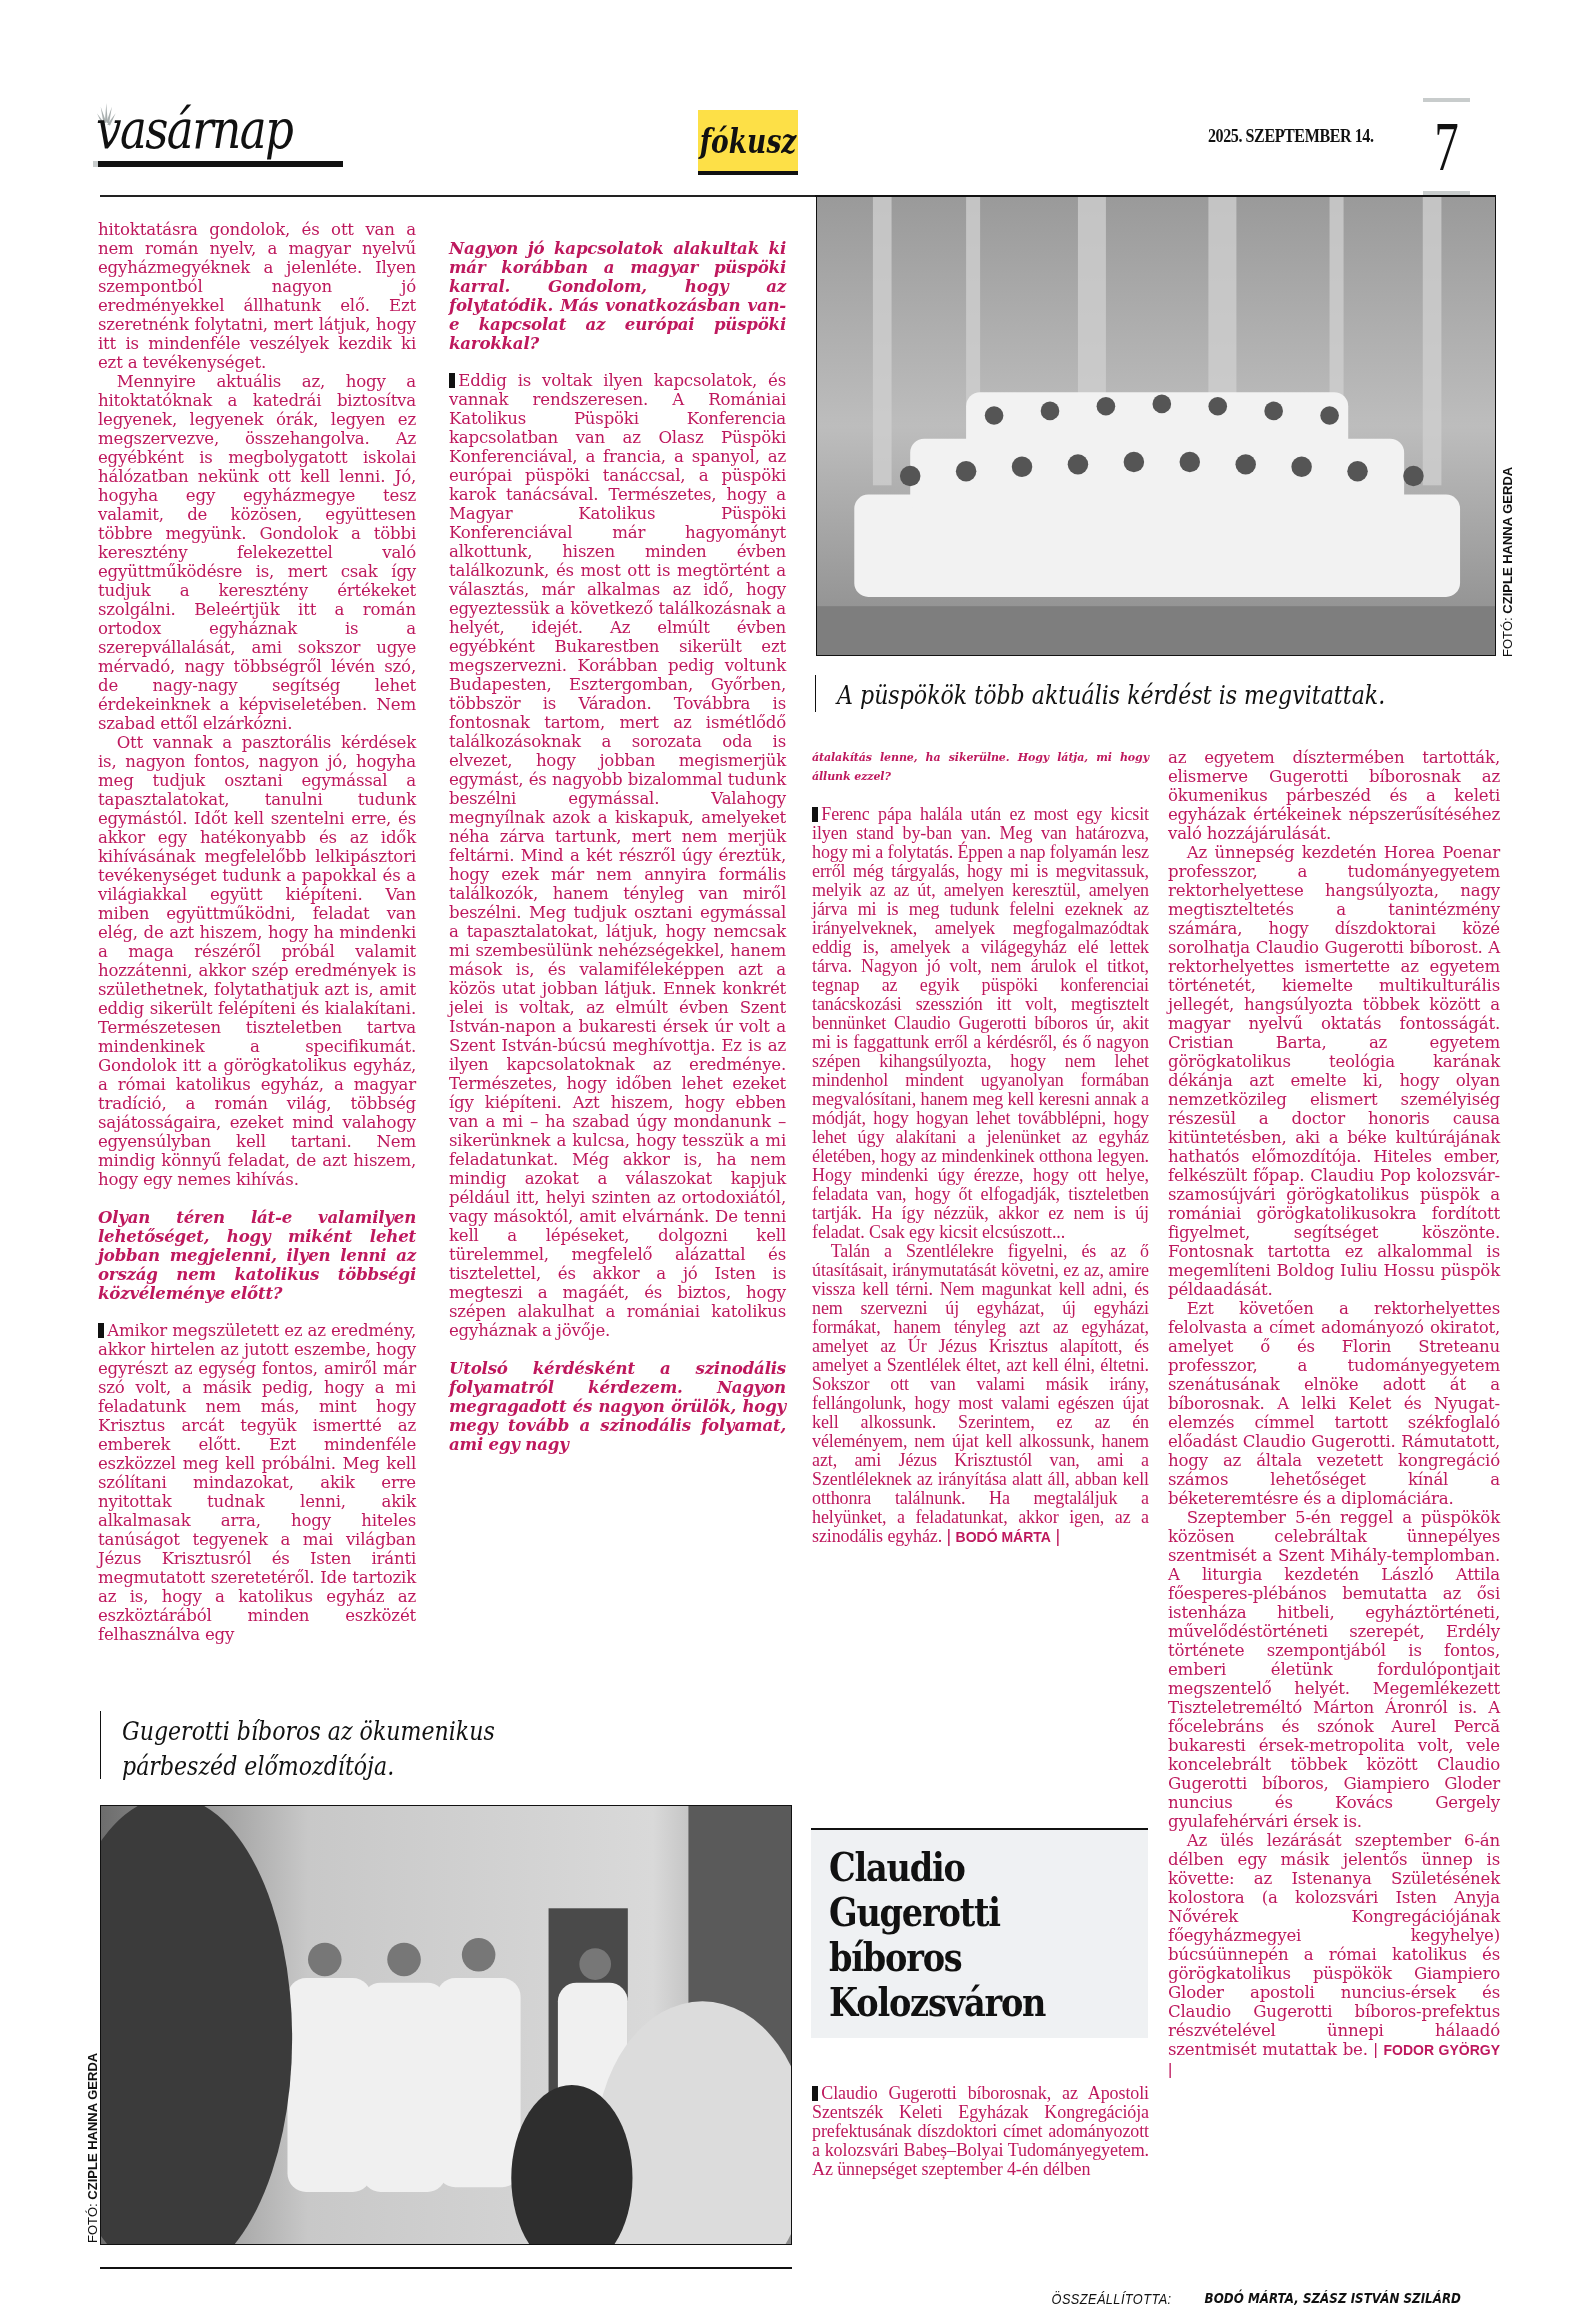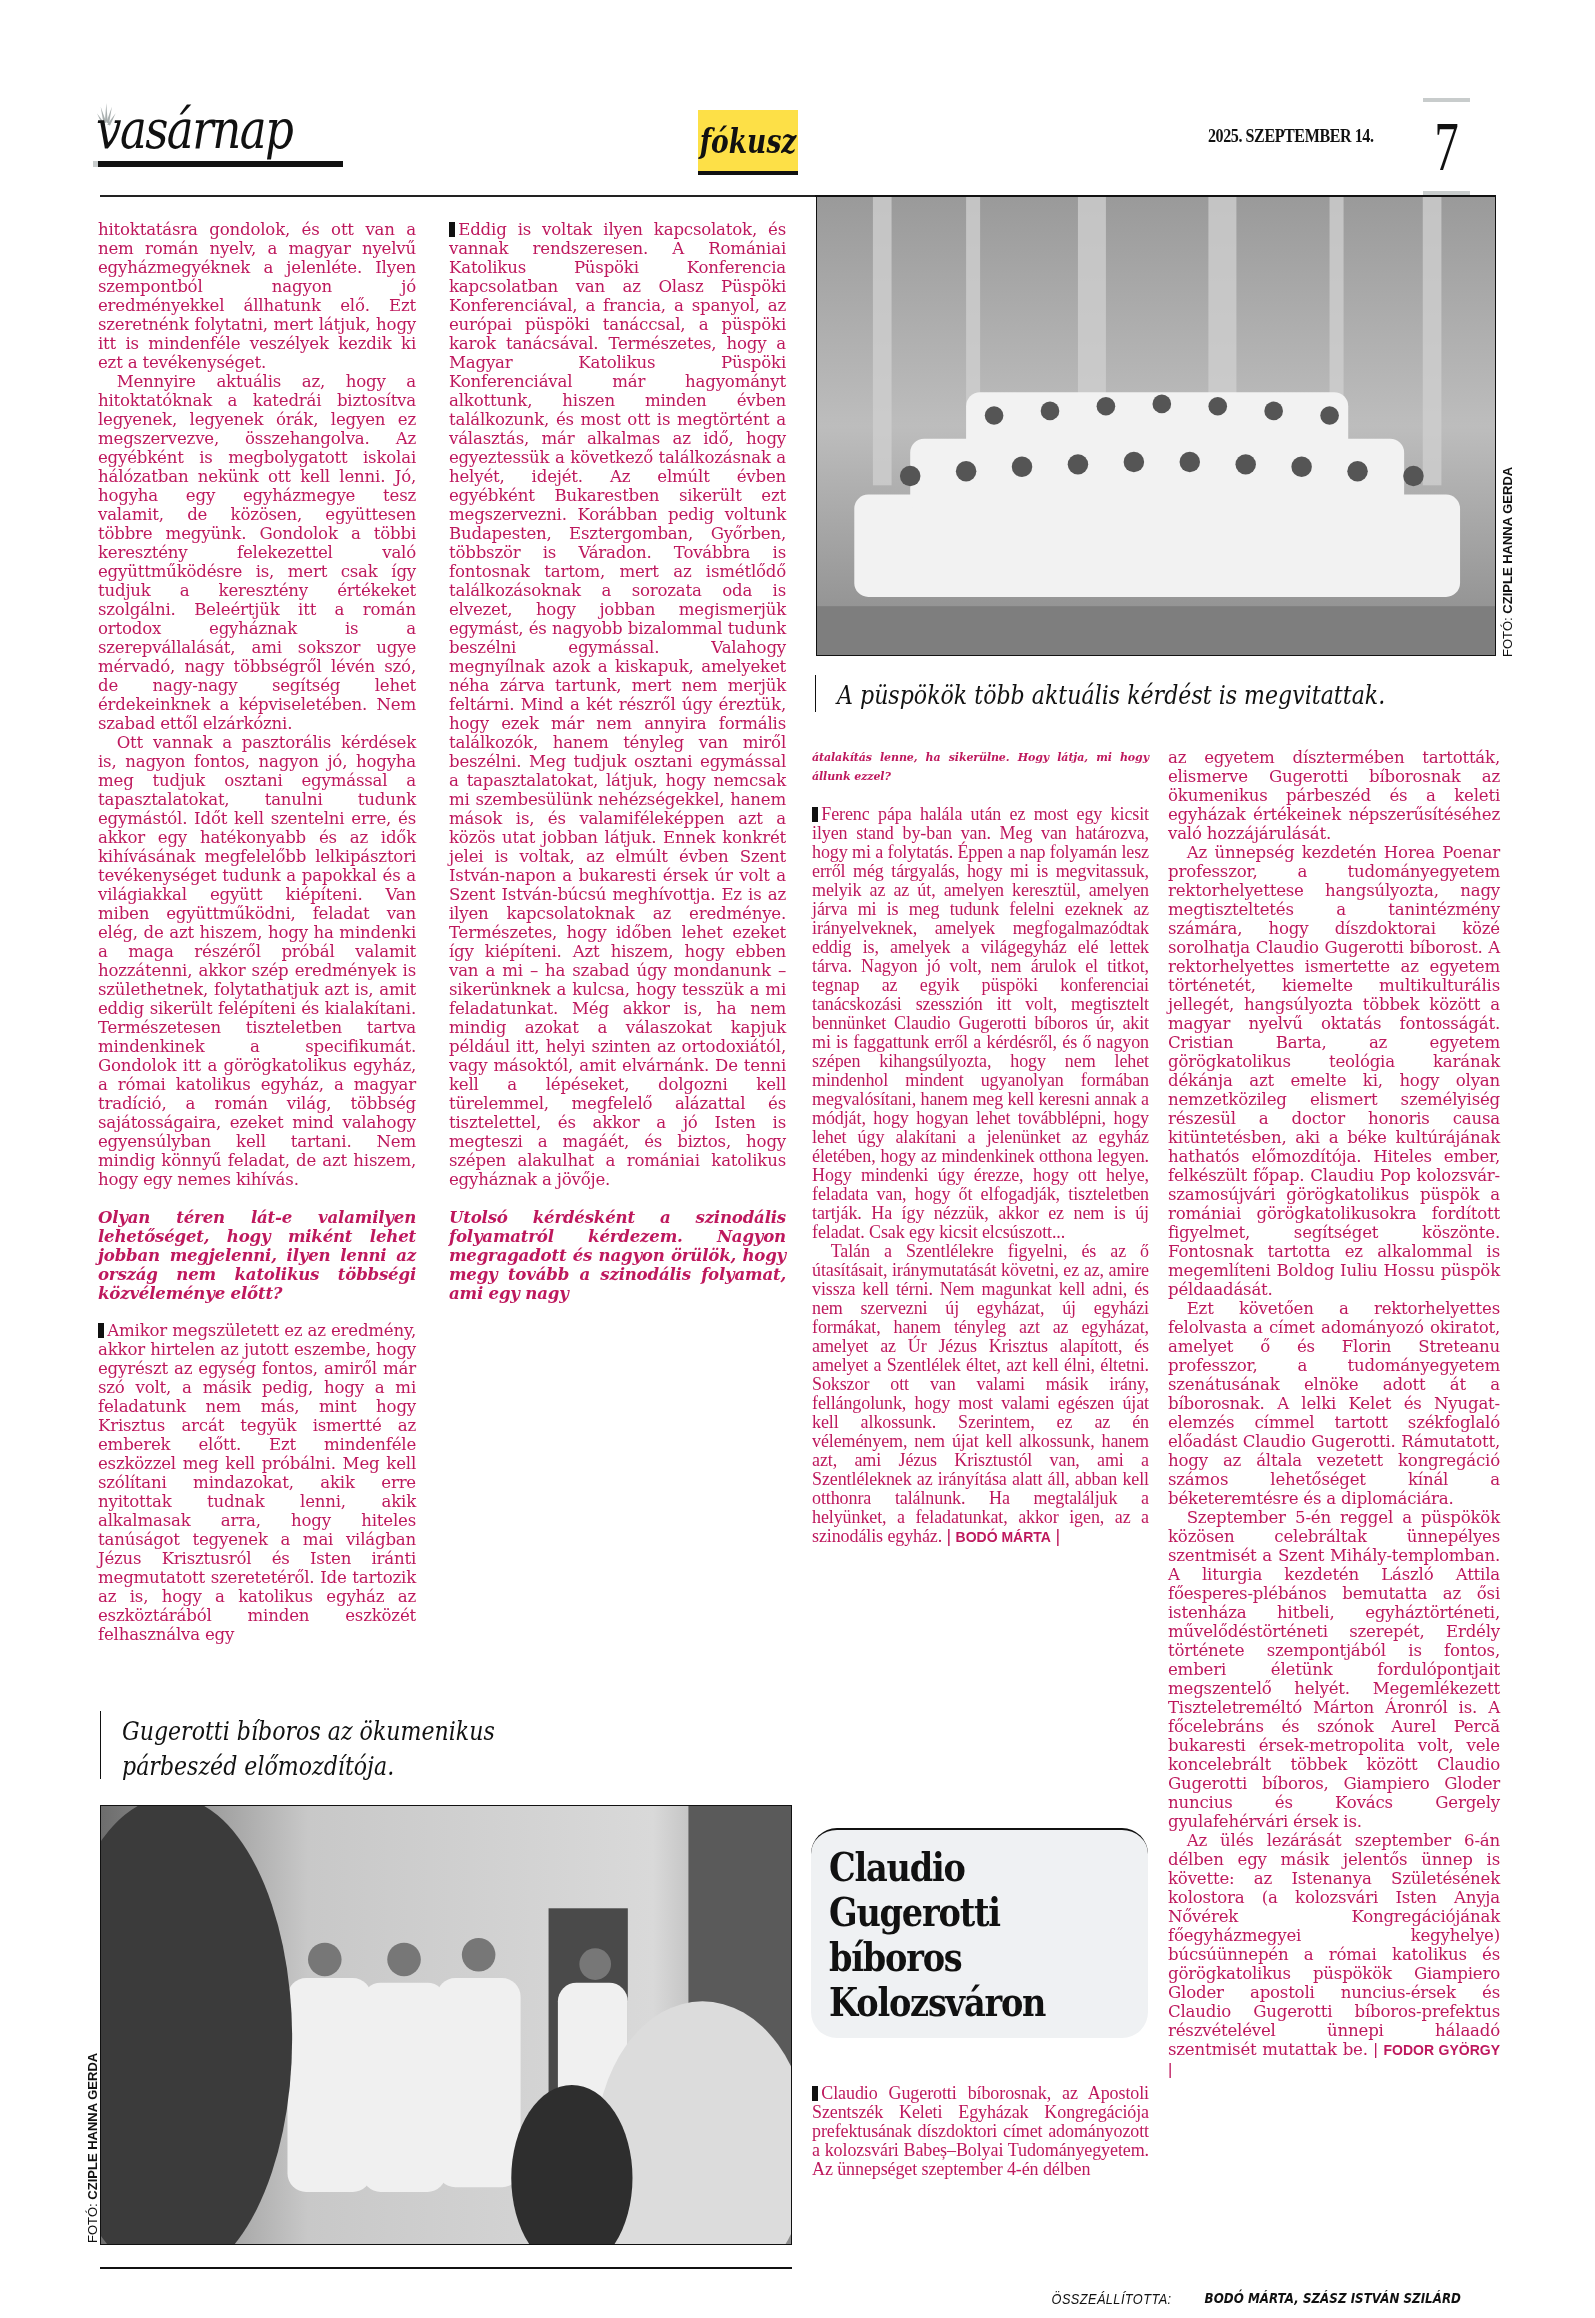--- a/index.html
+++ b/index.html
@@ -32,21 +32,21 @@
   .c4 { left:1168px; top:748px; width:332px; }
   .c3b { left:812px; top:2084px; width:337px; }
   
   .photo1 { left:816px; top:196px; width:680px; height:460px; border:1.4px solid #111; overflow:hidden; box-sizing:border-box; }
   .photo2 { left:100px; top:1805px; width:692px; height:440px; border:1.4px solid #111; overflow:hidden; box-sizing:border-box; }
   .credit-v { font-family:"Liberation Sans", sans-serif; font-size:13px; white-space:nowrap; transform:rotate(-90deg); transform-origin:left top; color:#111; }
   .credit-v b { font-weight:bold; }
   .caption { font-family:"DejaVu Serif", serif; font-style:italic; font-size:26px; line-height:35px; transform:scaleX(0.85); transform-origin:left; }
   .cap-bar { width:1.4px; background:#111; }
   
-  .hbox { left:811px; top:1828px; width:337px; height:210px; background:#eff1f3; border-top:2.8px solid #111; box-sizing:border-box; padding:15px 0 0 18px;border-radius:26px; }
+  .hbox { left:811px; top:1828px; width:337px; height:210px; background:#eff1f3; border-top:2.8px solid #111; box-sizing:border-box; padding:15px 0 0 18px; }
   .hbox div { font-family:"DejaVu Serif", serif; font-weight:bold; font-size:39px; line-height:45px; letter-spacing:-1.4px; transform:scaleX(0.86); transform-origin:left; }
   .bottomline { left:100px; top:2267px; width:692px; height:1.9px; background:#111; }
   .footer { top:2289px; height:18.7px; display:flex; align-items:center; }
   .footer .rule { height:1.4px; background:#111; }
   .footer .pipe { width:1.4px; height:15px; background:#111; margin:0 6.5px; }
   .footer .lbl { font-family:"Liberation Sans", sans-serif; font-size:15px; letter-spacing:0.5px; transform:scaleX(0.85); transform-origin:center; white-space:nowrap; }
   .footer .nm { font-family:"DejaVu Sans", sans-serif; font-weight:bold; font-size:14px; white-space:nowrap; transform:scaleX(0.85); }
 </style>
 </head>
 <body>
@@ -134,20 +134,21 @@
 
 <div class="col c1">
   <p class="noind">hitoktatásra gondolok, és ott van a nem román nyelv, a magyar nyelvű egyházmegyéknek a jelenléte. Ilyen szempontból nagyon jó eredményekkel állhatunk elő. Ezt szeretnénk folytatni, mert látjuk, hogy itt is mindenféle veszélyek kezdik ki ezt a tevékenységet.</p>
   <p>Mennyire aktuális az, hogy a hitoktatóknak a katedrái biztosítva legyenek, legyenek órák, legyen ez megszervezve, összehangolva. Az egyébként is megbolygatott iskolai hálózatban nekünk ott kell lenni. Jó, hogyha egy egyházmegye tesz valamit, de közösen, együttesen többre megyünk. Gondolok a többi keresztény felekezettel való együttműködésre is, mert csak így tudjuk a keresztény értékeket szolgálni. Beleértjük itt a román ortodox egyháznak is a szerepvállalását, ami sokszor ugye mérvadó, nagy többségről lévén szó, de nagy-nagy segítség lehet érdekeinknek a képviseletében. Nem szabad ettől elzárkózni.</p>
   <p>Ott vannak a pasztorális kérdések is, nagyon fontos, nagyon jó, hogyha meg tudjuk osztani egymással a tapasztalatokat, tanulni tudunk egymástól. Időt kell szentelni erre, és akkor egy hatékonyabb és az idők kihívásának megfelelőbb lelkipásztori tevékenységet tudunk a papokkal és a világiakkal együtt kiépíteni. Van miben együttműködni, feladat van elég, de azt hiszem, hogy ha mindenki a maga részéről próbál valamit hozzátenni, akkor szép eredmények is születhetnek, folytathatjuk azt is, amit eddig sikerült felépíteni és kialakítani. Természetesen tiszteletben tartva mindenkinek a specifikumát. Gondolok itt a görögkatolikus egyház, a római katolikus egyház, a magyar tradíció, a román világ, többség sajátosságaira, ezeket mind valahogy egyensúlyban kell tartani. Nem mindig könnyű feladat, de azt hiszem, hogy egy nemes kihívás.</p>
   <p class="q">Olyan téren lát-e valamilyen lehetőséget, hogy miként lehet jobban megjelenni, ilyen lenni az ország nem katolikus többségi közvéleménye előtt?</p>
   <p class="noind"><span class="sq"></span><span>Amikor megszületett ez az eredmény, akkor hirtelen az jutott eszembe, hogy egyrészt az egység fontos, amiről már szó volt, a másik pedig, hogy a mi feladatunk nem más, mint hogy Krisztus arcát tegyük ismertté az emberek előtt. Ezt mindenféle eszközzel meg kell próbálni. Meg kell szólítani mindazokat, akik erre nyitottak tudnak lenni, akik alkalmasak arra, hogy hiteles tanúságot tegyenek a mai világban Jézus Krisztusról és Isten iránti megmutatott szeretetéről. Ide tartozik az is, hogy a katolikus egyház az eszköztárából minden eszközét felhasználva egy</span></p>
 </div>
 
 <div class="col c2">
+  <p class="q">Nagyon jó kapcsolatok alakultak ki már korábban a magyar püspöki karral. Gondolom, hogy az folytatódik. Más vonatkozásban van-e kapcsolat az európai püspöki karokkal?</p>
   <p class="noind"><span class="sq"></span><span>Eddig is voltak ilyen kapcsolatok, és vannak rendszeresen. A Romániai Katolikus Püspöki Konferencia kapcsolatban van az Olasz Püspöki Konferenciával, a francia, a spanyol, az európai püspöki tanáccsal, a püspöki karok tanácsával. Természetes, hogy a Magyar Katolikus Püspöki Konferenciával már hagyományt alkottunk, hiszen minden évben találkozunk, és most ott is megtörtént a választás, már alkalmas az idő, hogy egyeztessük a következő találkozásnak a helyét, idejét. Az elmúlt évben egyébként Bukarestben sikerült ezt megszervezni. Korábban pedig voltunk Budapesten, Esztergomban, Győrben, többször is Váradon. Továbbra is fontosnak tartom, mert az ismétlődő találkozásoknak a sorozata oda is elvezet, hogy jobban megismerjük egymást, és nagyobb bizalommal tudunk beszélni egymással. Valahogy megnyílnak azok a kiskapuk, amelyeket néha zárva tartunk, mert nem merjük feltárni. Mind a két részről úgy éreztük, hogy ezek már nem annyira formális találkozók, hanem tényleg van miről beszélni. Meg tudjuk osztani egymással a tapasztalatokat, látjuk, hogy nemcsak mi szembesülünk nehézségekkel, hanem mások is, és valamiféleképpen azt a közös utat jobban látjuk. Ennek konkrét jelei is voltak, az elmúlt évben Szent István-napon a bukaresti érsek úr volt a Szent István-búcsú meghívottja. Ez is az ilyen kapcsolatoknak az eredménye. Természetes, hogy időben lehet ezeket így kiépíteni. Azt hiszem, hogy ebben van a mi – ha szabad úgy mondanunk – sikerünknek a kulcsa, hogy tesszük a mi feladatunkat. Még akkor is, ha nem mindig azokat a válaszokat kapjuk például itt, helyi szinten az ortodoxiától, vagy másoktól, amit elvárnánk. De tenni kell a lépéseket, dolgozni kell türelemmel, megfelelő alázattal és tisztelettel, és akkor a jó Isten is megteszi a magáét, és biztos, hogy szépen alakulhat a romániai katolikus egyháznak a jövője.</span></p>
   <p class="q">Utolsó kérdésként a szinodális folyamatról kérdezem. Nagyon megragadott és nagyon örülök, hogy megy tovább a szinodális folyamat, ami egy nagy</p>
 </div>
 
 <div class="col c3 narrow">
   <p class="q" style="margin-top:0; font-family:'DejaVu Serif', serif; font-size:11px;">átalakítás lenne, ha sikerülne. Hogy látja, mi hogy állunk ezzel?</p>
   <p class="noind"><span class="sq"></span><span>Ferenc pápa halála után ez most egy kicsit ilyen stand by-ban van. Meg van határozva, hogy mi a folytatás. Éppen a nap folyamán lesz erről még tárgyalás, hogy mi is megvitassuk, melyik az az út, amelyen keresztül, amelyen járva mi is meg tudunk felelni ezeknek az irányelveknek, amelyek megfogalmazódtak eddig is, amelyek a világegyház elé lettek tárva. Nagyon jó volt, nem árulok el titkot, tegnap az egyik püspöki konferenciai tanácskozási szesszión itt volt, megtisztelt bennünket Claudio Gugerotti bíboros úr, akit mi is faggattunk erről a kérdésről, és ő nagyon szépen kihangsúlyozta, hogy nem lehet mindenhol mindent ugyanolyan formában megvalósítani, hanem meg kell keresni annak a módját, hogy hogyan lehet továbblépni, hogy lehet úgy alakítani a jelenünket az egyház életében, hogy az mindenkinek otthona legyen. Hogy mindenki úgy érezze, hogy ott helye, feladata van, hogy őt elfogadják, tiszteletben tartják. Ha így nézzük, akkor ez nem is új feladat. Csak egy kicsit elcsúszott...</span></p>
   <p><span>Talán a Szentlélekre figyelni, és az ő útasításait, iránymutatását követni, ez az, amire vissza kell térni. Nem magunkat kell adni, és nem szervezni új egyházat, új egyházi formákat, hanem tényleg azt az egyházat, amelyet az Úr Jézus Krisztus alapított, és amelyet a Szentlélek éltet, azt kell élni, éltetni. Sokszor ott van valami másik irány, fellángolunk, hogy most valami egészen újat kell alkossunk. Szerintem, ez az én véleményem, nem újat kell alkossunk, hanem azt, ami Jézus Krisztustól van, ami a Szentléleknek az irányítása alatt áll, abban kell otthonra találnunk. Ha megtaláljuk a helyünket, a feladatunkat, akkor igen, az a szinodális egyház.</span> <span style="font-family:'Liberation Sans', sans-serif;">|</span> <span class="byline">BODÓ MÁRTA</span> <span style="font-family:'Liberation Sans', sans-serif;">|</span></p>
 </div>
 

